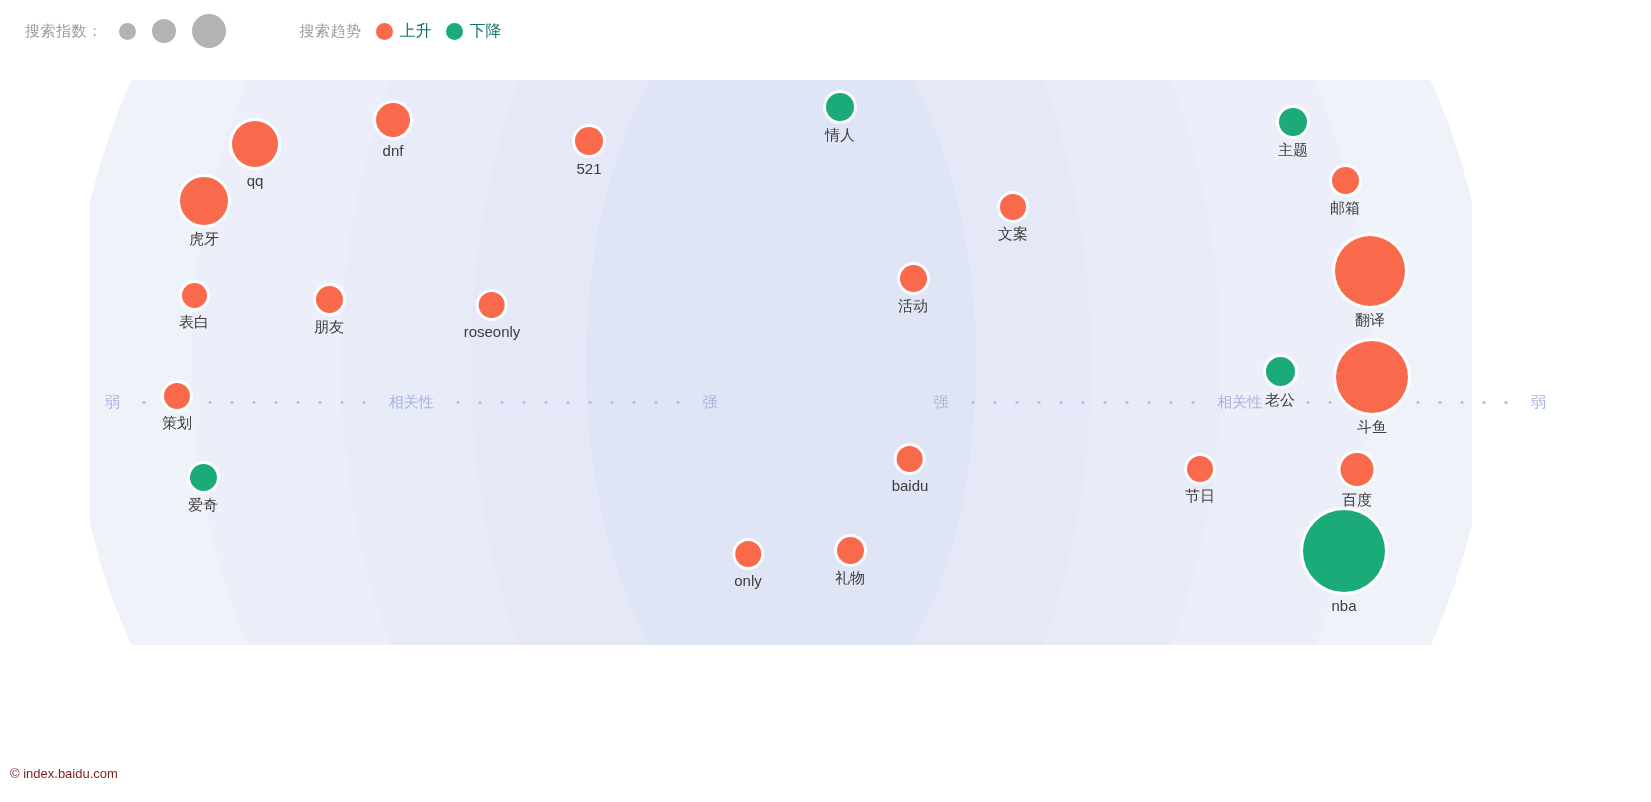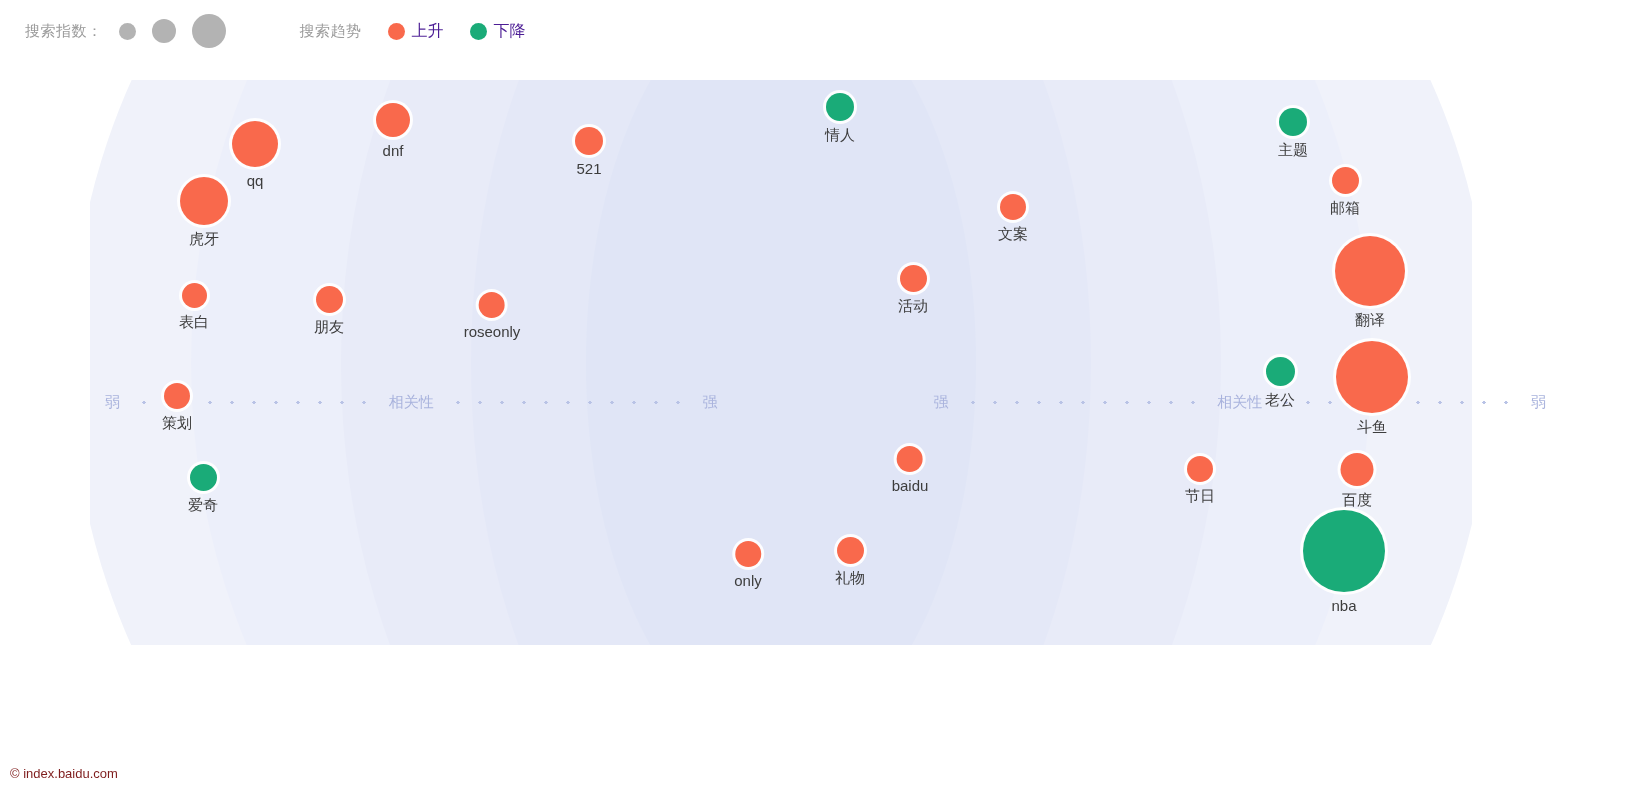--- a/index.html
+++ b/index.html
@@ -22,24 +22,24 @@
   .legend-label {
     font-size: 15px; color: #9b9b9b; letter-spacing: .5px;
     white-space: nowrap;
   }
   .size-dots { display: flex; align-items: center; margin-left: 10px; }
   .size-dot { background: #b3b3b3; border-radius: 50%; }
   .size-dot.s1 { width: 17px; height: 17px; margin-left: 6px; }
   .size-dot.s2 { width: 24px; height: 24px; margin-left: 16px; }
   .size-dot.s3 { width: 34px; height: 34px; margin-left: 16px; }
 
-  .trend-group { margin-left: 74px; display: flex; align-items: center; gap: 12px; }
+  .trend-group { margin-left: 74px; display: flex; align-items: center; }
   .trend-item { display: flex; align-items: center; margin-left: 14px; }
   .trend-dot { width: 17px; height: 17px; border-radius: 50%; }
-  .trend-text { font-size: 16px; color: #4c1d95; margin-left: 7px; }
+  .trend-text { font-size: 16px; color: #0f766e; margin-left: 7px; }
 
   
   .canvas {
     position: absolute; left: 0; top: 62px;
     width: 1651px; height: 600px;
   }
 
   
   .ring {
     position: absolute; top: 50%; left: 50%;

